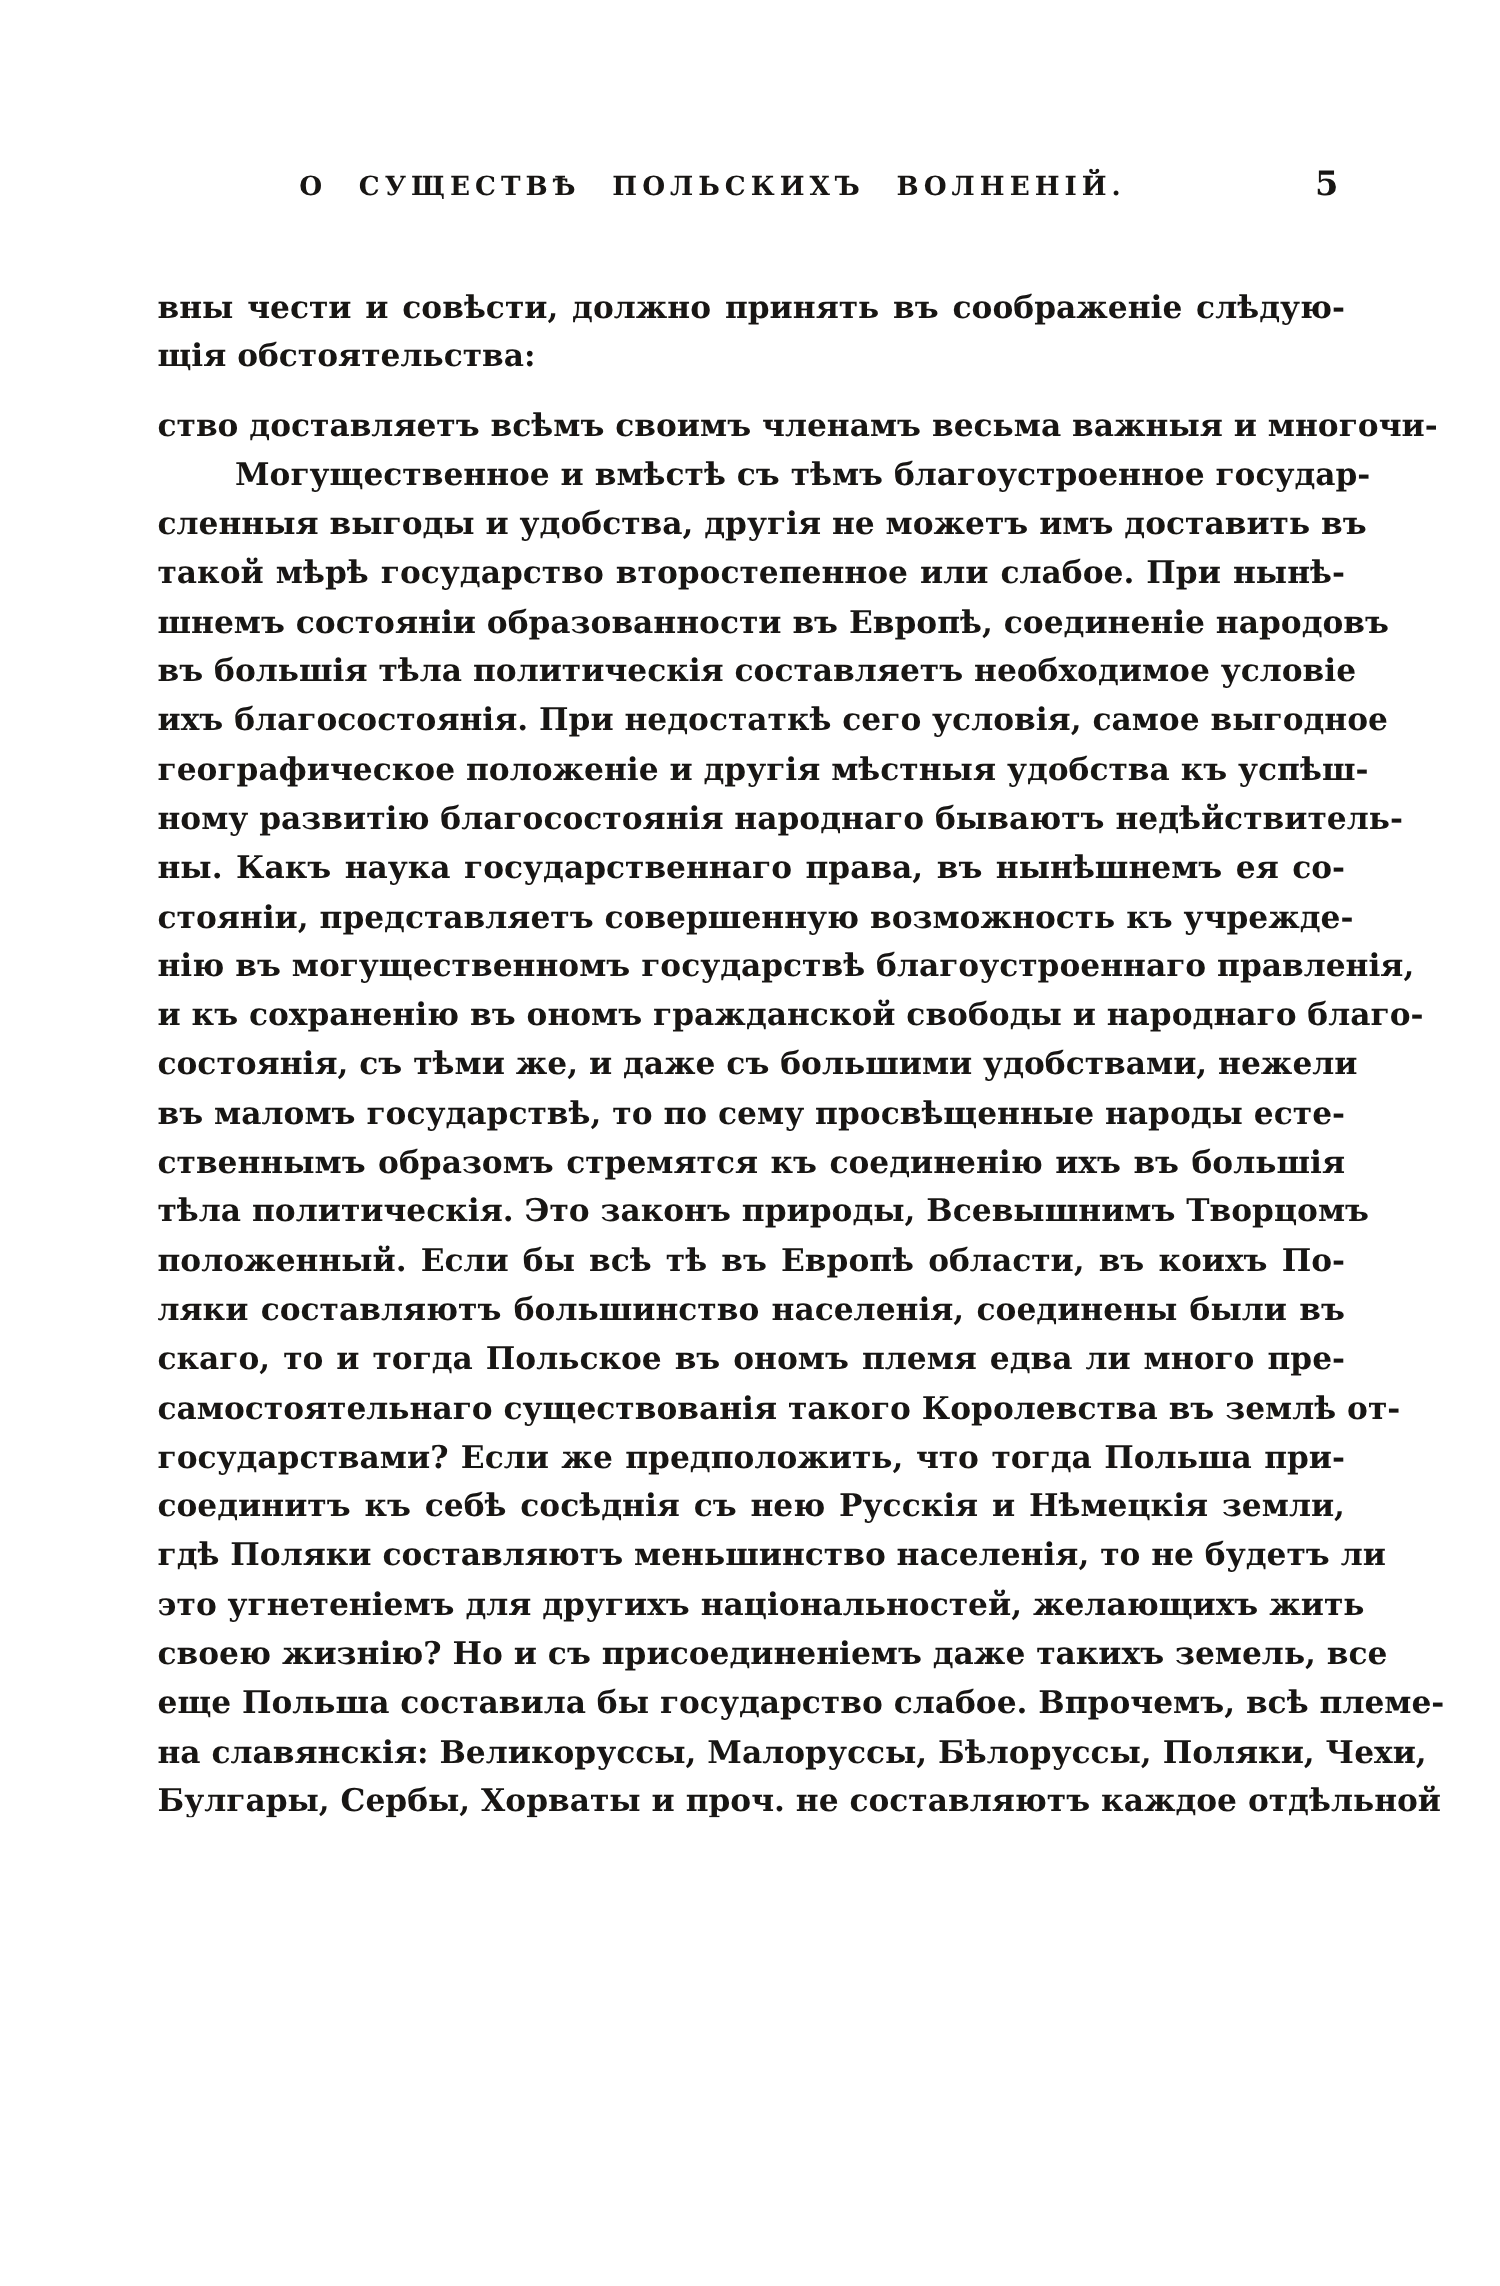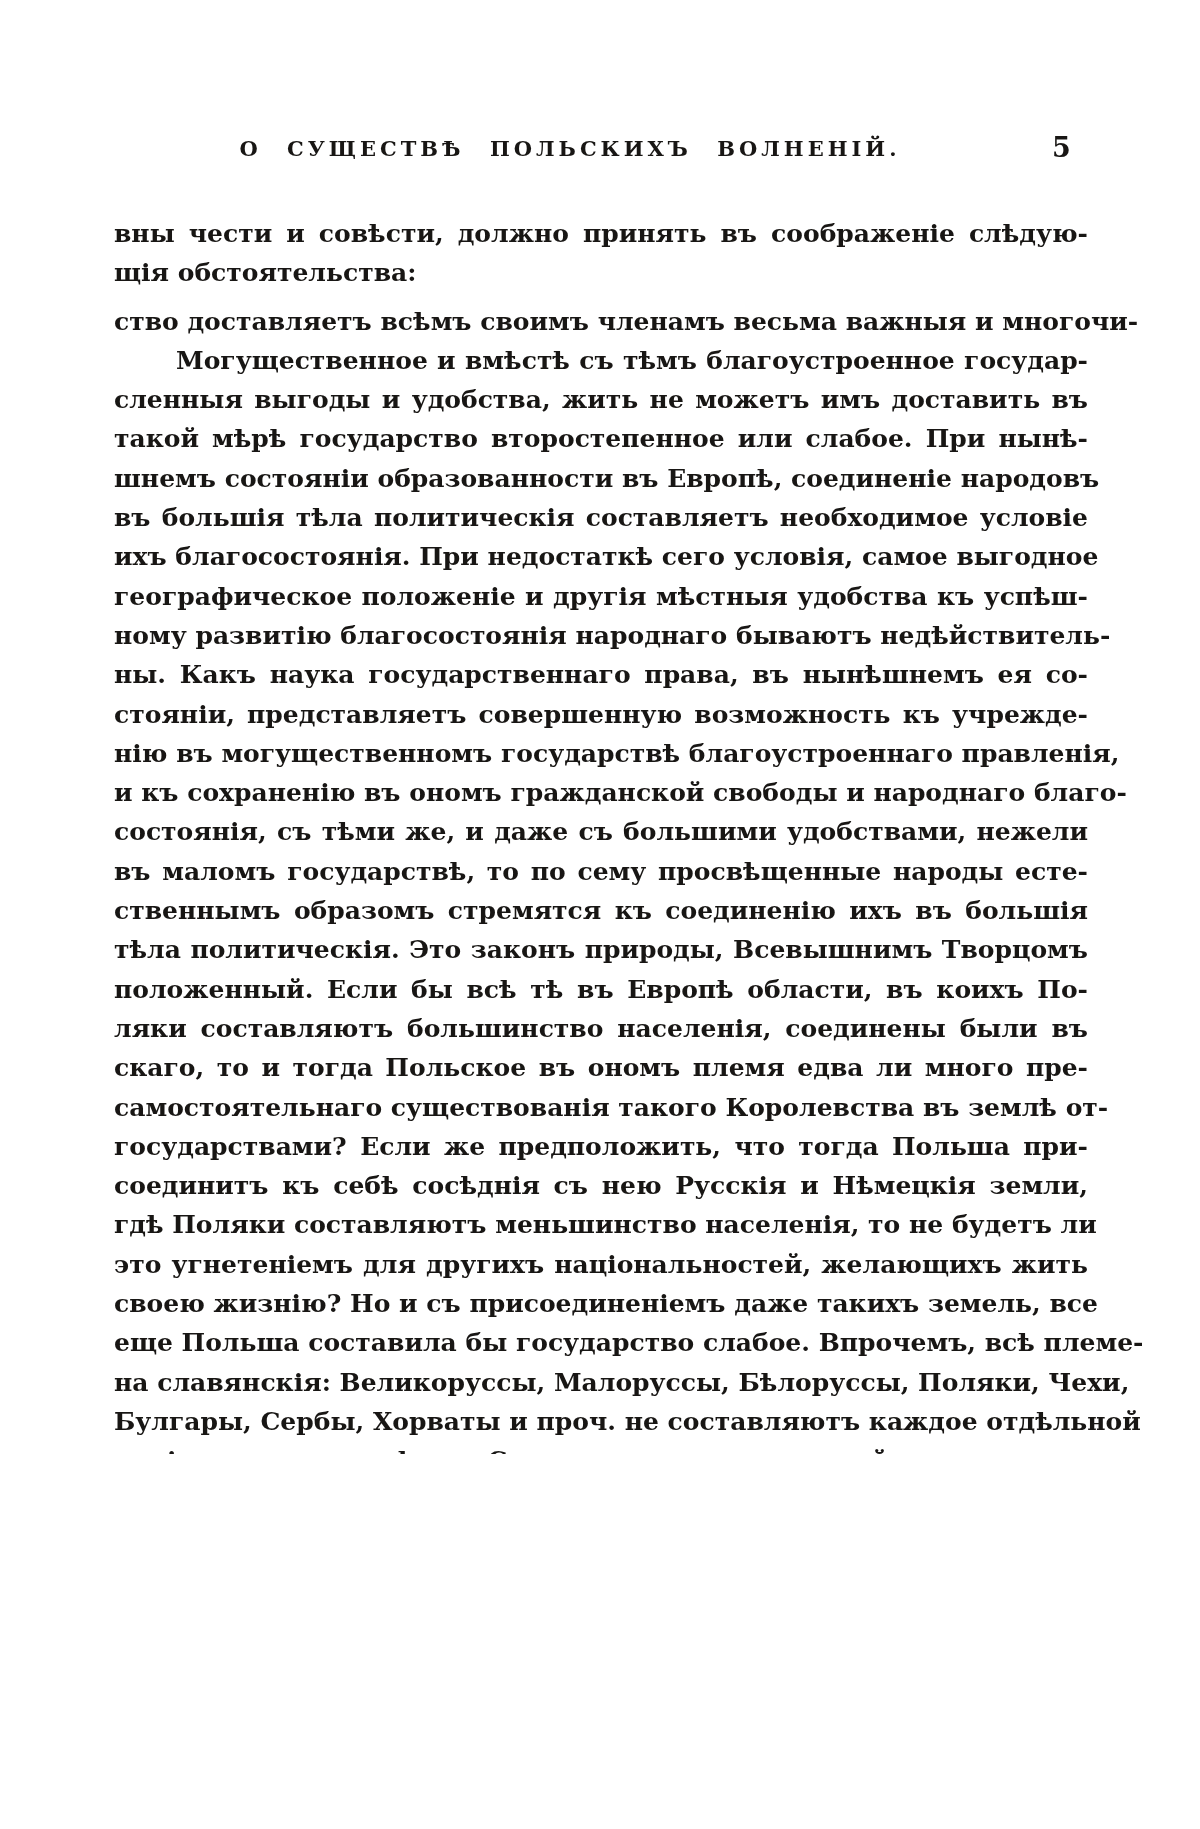--- a/index.html
+++ b/index.html
@@ -37,21 +37,21 @@
   }
   .body-text {
     position: absolute;
     top: 210px;
     left: 110px;
     width: 982px;
     font-size: 25px;
     font-weight: bold;
     line-height: 39.3px;
   }
-  .paragraph { margin: 4px; }
+  .paragraph { margin: 16px; }
   .paragraph + .paragraph { margin-top: 9px; }
   .line {
     text-align: justify;
     text-align-last: justify;
     text-justify: inter-word;
     white-space: nowrap;
   }
   .line.no-stretch {
     text-align-last: left;
   }
@@ -77,21 +77,21 @@
   <div class="running-header">О СУЩЕСТВѢ ПОЛЬСКИХЪ ВОЛНЕНІЙ.</div>
   <div class="page-number">5</div>
   <div class="body-text" id="body-text">
       <div class="paragraph">
         <div class="line">вны чести и совѣсти, должно принять въ соображеніе слѣдую-</div>
         <div class="line no-stretch">щія обстоятельства:</div>
       </div>
       <div class="paragraph">
         <div class="line">ство доставляетъ всѣмъ своимъ членамъ весьма важныя и многочи-</div>
         <div class="line indent">Могущественное и вмѣстѣ съ тѣмъ благоустроенное государ-</div>
-        <div class="line">сленныя выгоды и удобства, жить не можетъ имъ доставить въ</div>
+        <div class="line">сленныя выгоды и удобства, другія не можетъ имъ доставить въ</div>
         <div class="line">такой мѣрѣ государство второстепенное или слабое. При нынѣ-</div>
         <div class="line">шнемъ состояніи образованности въ Европѣ, соединеніе народовъ</div>
         <div class="line">въ большія тѣла политическія составляетъ необходимое условіе</div>
         <div class="line">ихъ благосостоянія. При недостаткѣ сего условія, самое выгодное</div>
         <div class="line">географическое положеніе и другія мѣстныя удобства къ успѣш-</div>
         <div class="line">ному развитію благосостоянія народнаго бываютъ недѣйствитель-</div>
         <div class="line">ны. Какъ наука государственнаго права, въ нынѣшнемъ ея со-</div>
         <div class="line">стояніи, представляетъ совершенную возможность къ учрежде-</div>
         <div class="line">нію въ могущественномъ государствѣ благоустроеннаго правленія,</div>
         <div class="line">и къ сохраненію въ ономъ гражданской свободы и народнаго благо-</div>

